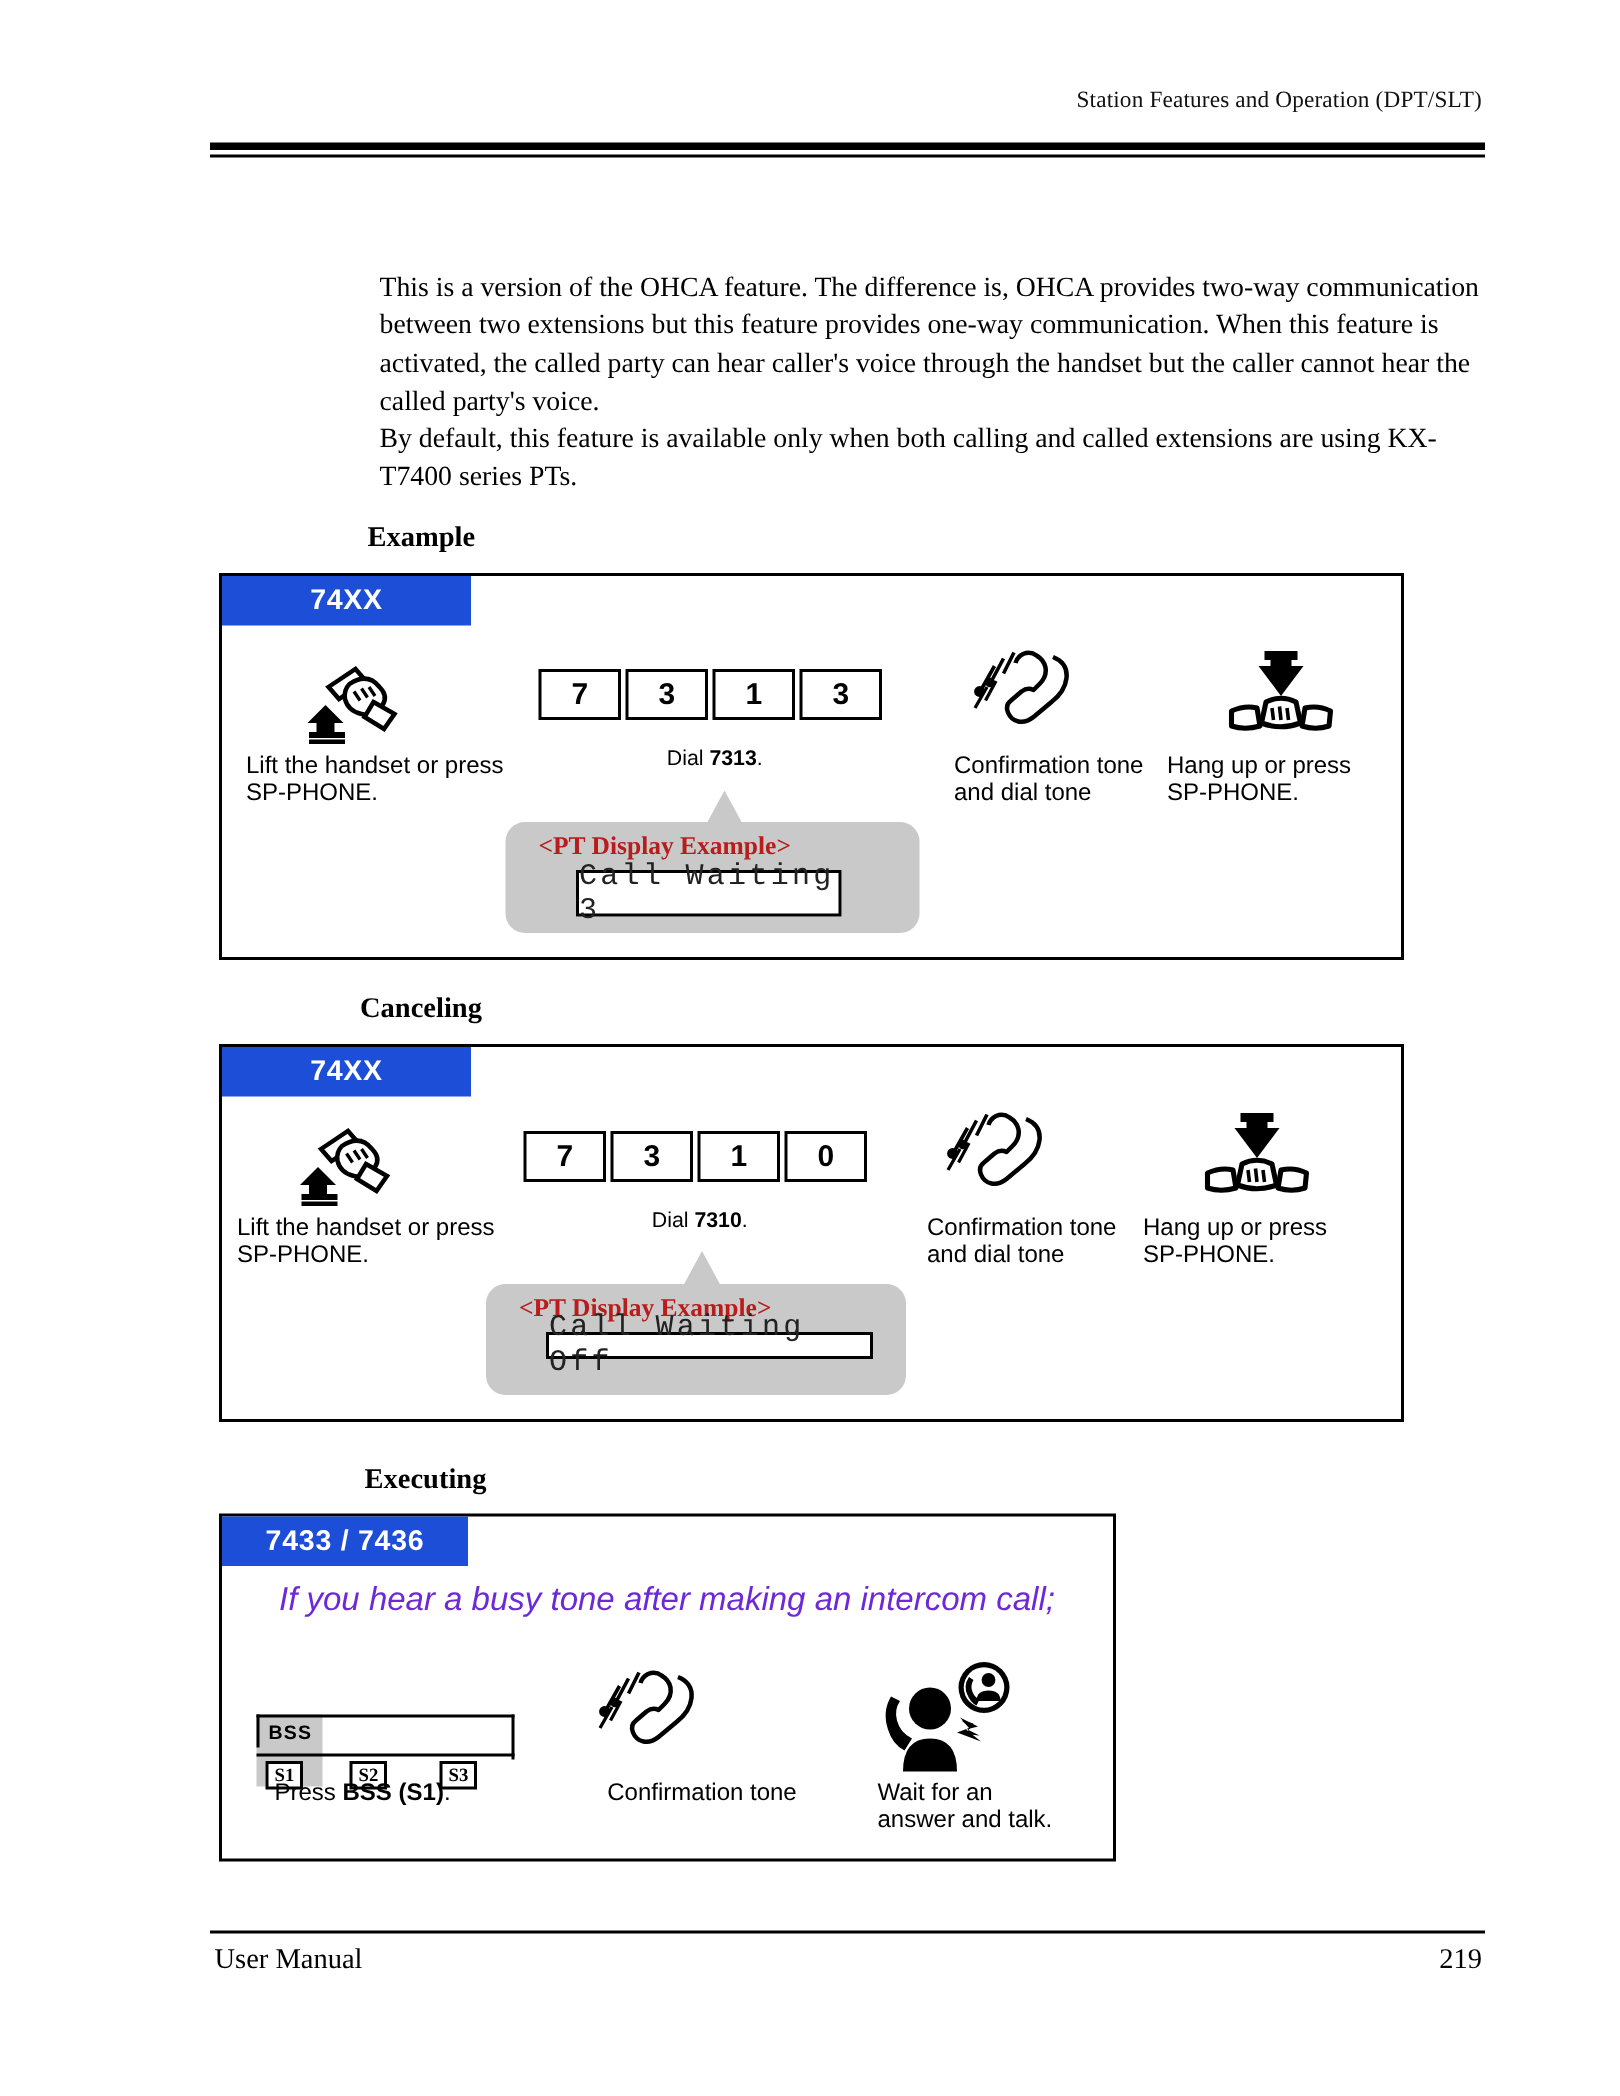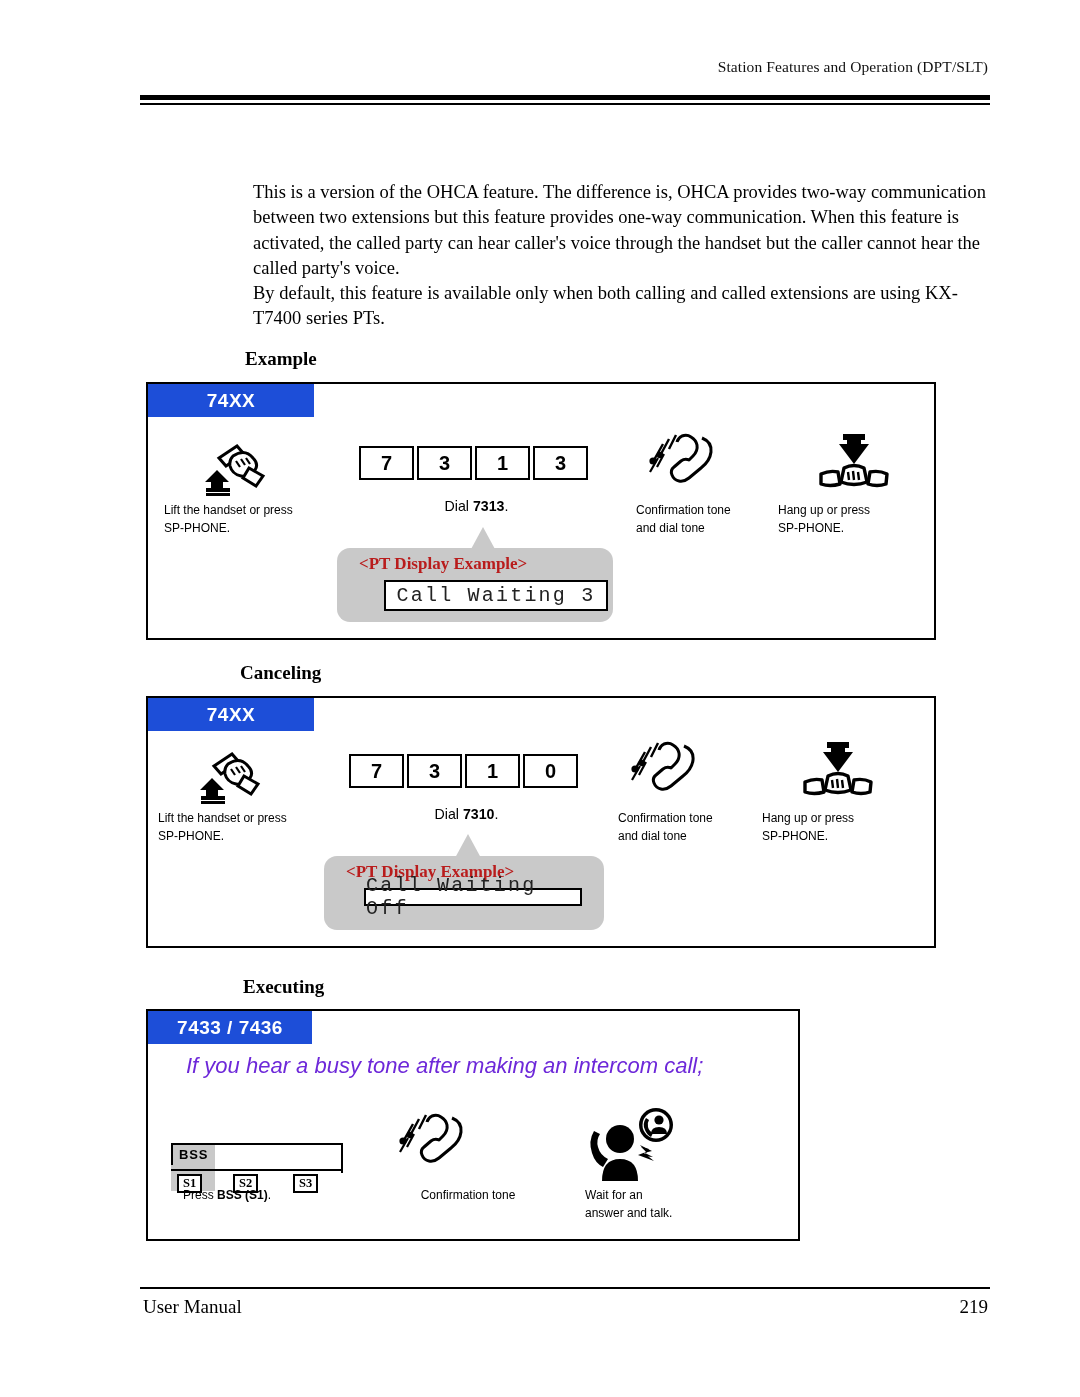--- a/index.html
+++ b/index.html
@@ -62,21 +62,21 @@
     position:absolute; left:0; top:0;
     background:#1d4ed8; color:#fff;
     font-family:"Liberation Sans", sans-serif;
     font-weight:bold; font-size:19px;
     display:flex; align-items:center; justify-content:center;
     letter-spacing:.5px;
   }
   .step{
     position:absolute;
     font-family:"Liberation Sans", sans-serif;
-    font-size:12px; line-height:17.5px; color:#000;
+    font-size:16px; line-height:17.5px; color:#000;
   }
   .step-cap{white-space:pre-line;}
 
   
   .keys{position:absolute; display:flex; gap:3px;}
   .key{
     width:55px; height:34px;
     border:2.4px solid #000; background:#fff;
     display:flex; align-items:center; justify-content:center;
     font-family:"Liberation Sans", sans-serif;
@@ -247,21 +247,21 @@
           <path d="M35 40 l1 8 M40 39 l1 9 M45 40 l1 8"></path>
         </g>
       </svg>
     </div>
     <div class="step step-cap" style="left:630px; top:118px; width:170px;">Hang up or press
 SP-PHONE.</div>
 
     <div class="callout-tip" style="left:322px; top:143px;"></div>
     <div class="callout" style="left:189px; top:164px; width:276px; height:74px;">
       <div class="callout-title" style="left:22px; top:6px;">&lt;PT Display Example&gt;</div>
-      <div class="lcd" style="left:47px; top:32px; width:224px; height:31px;">Call Waiting 3</div>
+      <div class="lcd" style="left:47px; top:32px; width:177px; height:31px;">Call Waiting 3</div>
     </div>
   </div>
 
   <div class="diag-label" style="left:240px; top:662px;">Canceling</div>
 
   <div class="diag-box" style="left:146px; top:696px; width:790px; height:252px;">
     <div class="code-tab" style="width:166px; height:33px;">74XX</div>
 
     <div style="position:absolute; left:50px; top:50px;">
       <svg width="68" height="56" viewBox="0 0 68 56">
@@ -325,21 +325,21 @@
 
     <div class="callout-tip" style="left:307px; top:136px;"></div>
     <div class="callout" style="left:176px; top:158px; width:280px; height:74px;">
       <div class="callout-title" style="left:22px; top:6px;">&lt;PT Display Example&gt;</div>
       <div class="lcd" style="left:40px; top:32px; width:218px; height:18px;">Call Waiting Off</div>
     </div>
   </div>
 
   <div class="diag-label" style="left:243px; top:976px;">Executing</div>
 
-  <div class="diag-box" style="left:146px; top:1009px; width:654px; height:232px;">
+  <div class="diag-box" style="left:146px; top:1009px; width:598px; height:232px;">
     <div class="code-tab" style="width:164px; height:33px;">7433 / 7436</div>
 
     <div class="note-italic" style="left:38px; top:42px;">If you hear a busy tone after making an intercom call;</div>
 
     <div class="bss-wrap" style="left:23px; top:116px; width:180px; height:52px;">
       <div class="bss-hl"></div>
       <div class="bss-topline"></div>
       <div class="bss-leftcap"></div>
       <div class="bss-rightcap"></div>
       <div class="bss-midline"></div>

